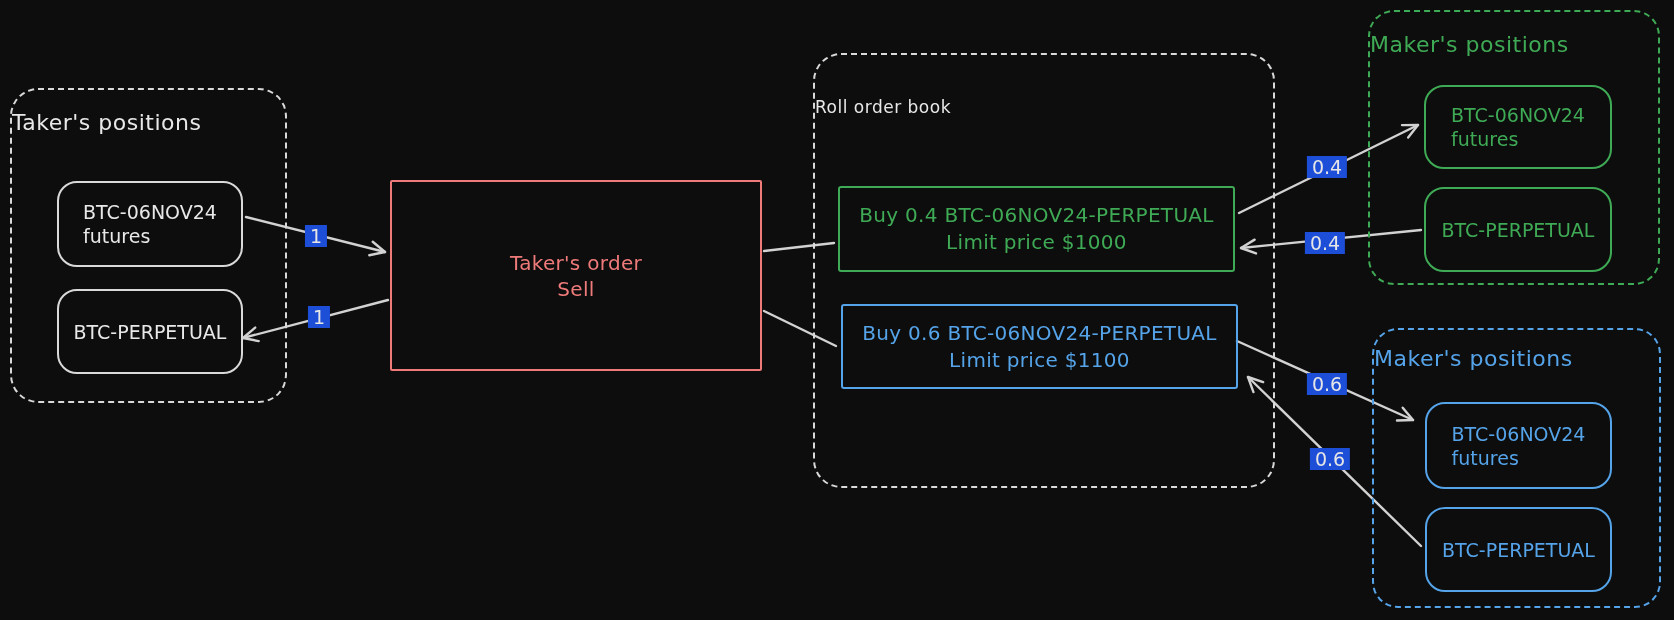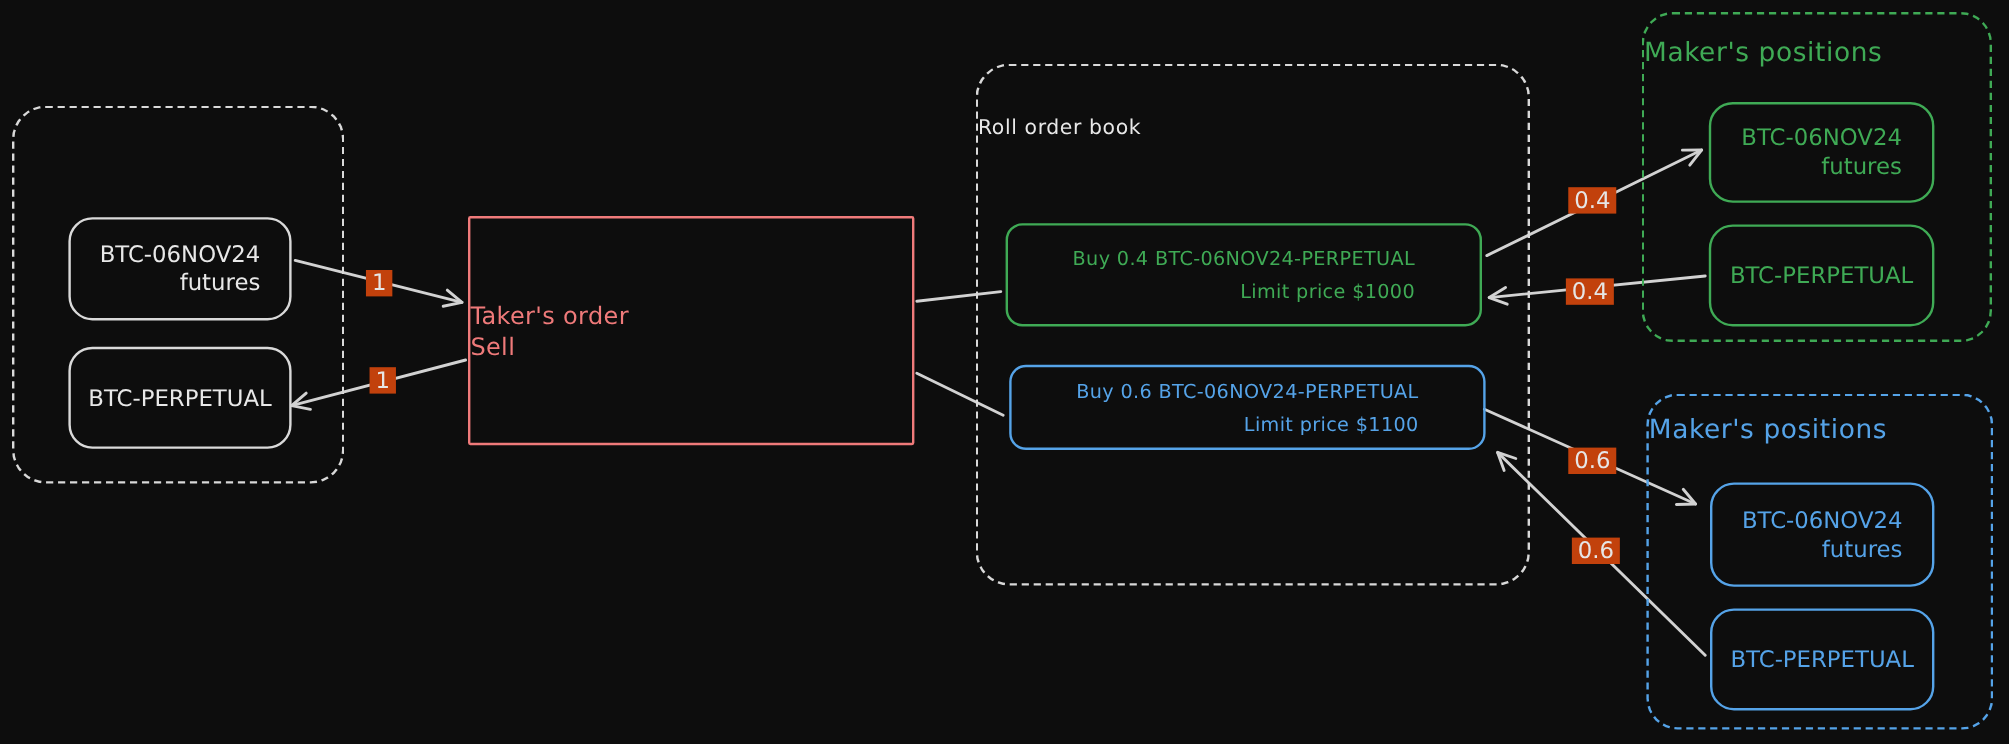--- a/index.html
+++ b/index.html
@@ -9,46 +9,46 @@
   }
   
   .group{position:absolute;border:2.5px dashed #d9d9d9;border-radius:28px;box-sizing:border-box;}
   .group-title{
     position:absolute;left:0;right:0;text-align:left;
     font-size:22px;letter-spacing:.5px;color:#e8e8e8;white-space:nowrap;
   }
   
   .node{
     position:absolute;border:2.5px solid #d9d9d9;border-radius:20px;box-sizing:border-box;
-    display:flex;align-items:center;justify-content:center;text-align:right;
+    display:flex;align-items:center;justify-content:center;text-align:left;
     font-size:19px;line-height:24px;color:#e8e8e8;white-space:pre-line;
   }
   
   .order-box{
-    position:absolute;border:2.5px solid;border-radius:14px;box-sizing:border-box;
-    display:flex;align-items:center;justify-content:center;text-align:right;
-    font-size:16px;line-height:27px;white-space:pre-line;letter-spacing:.3px;
+    position:absolute;border:2.5px solid;border-radius:3px;box-sizing:border-box;
+    display:flex;align-items:center;justify-content:center;text-align:center;
+    font-size:20px;line-height:27px;white-space:pre-line;letter-spacing:.3px;
   }
   .green{color:#3faa55;border-color:#3faa55;}
   .blue{color:#55a3e8;border-color:#55a3e8;}
   .green-border{border-color:#3faa55;}
   .blue-border{border-color:#55a3e8;}
   .green-text{color:#3faa55;}
   .blue-text{color:#55a3e8;}
   
   #taker-order{
     position:absolute;left:390px;top:180px;width:372px;height:191px;
     border:2.5px solid #ef7a7a;border-radius:2px;box-sizing:border-box;
-    display:flex;flex-direction:column;align-items:flex-start;justify-content:center;
+    display:flex;flex-direction:column;align-items:center;justify-content:center;
     color:#ef7a7a;font-size:20px;line-height:26px;text-align:center;letter-spacing:.3px;
   }
   
   .edge-label{
     position:absolute;transform:translate(-50%,-50%);
-    background:#c2410c;padding:0 5px;color:#e6e6e6;font-size:19px;white-space:nowrap;
+    background:#1d4ed8;padding:0 5px;color:#e6e6e6;font-size:19px;white-space:nowrap;
   }
   #arrow-layer{position:absolute;left:0;top:0;width:1674px;height:620px;pointer-events:none;}
 </style>
 </head>
 <body>
 
 <div id="canvas">
 
   <svg id="arrow-layer">
     <line class="conn" x1="246" y1="217" x2="385" y2="252" stroke="#d2d2d2" stroke-width="2.4" stroke-linecap="round"></line>
@@ -61,35 +61,36 @@
     <line class="conn" x1="1421" y1="546" x2="1248" y2="377" stroke="#d2d2d2" stroke-width="2.4" stroke-linecap="round"></line>
   <path d="M 369.32960448937035 255.23089841072687 L 385 252 L 372.7282762764537 241.73331617059574" fill="none" stroke="#d2d2d2" stroke-width="2.4" stroke-linecap="round" stroke-linejoin="round"></path>
       <path d="M 255.17224309808302 327.61556462964063 L 243 338 L 258.7007953128721 341.079777028178" fill="none" stroke="#d2d2d2" stroke-width="2.4" stroke-linecap="round" stroke-linejoin="round"></path>
       <path d="M 1408.1412236938472 137.6017669294922 L 1418 125 L 1402.0003832284199 125.11073916458872" fill="none" stroke="#d2d2d2" stroke-width="2.4" stroke-linecap="round" stroke-linejoin="round"></path>
       <path d="M 1254.6431626618835 239.641524506144 L 1241 248 L 1256.028144687164 253.49134475895124" fill="none" stroke="#d2d2d2" stroke-width="2.4" stroke-linecap="round" stroke-linejoin="round"></path>
       <path d="M 1397.0063126333032 420.4494045130629 L 1413 420 L 1402.7061338550664 407.75106862660294" fill="none" stroke="#d2d2d2" stroke-width="2.4" stroke-linecap="round" stroke-linejoin="round"></path>
       <path d="M 1263.1690262310995 382.08926745221896 L 1248 377 L 1253.4426577685963 392.04584581916015" fill="none" stroke="#d2d2d2" stroke-width="2.4" stroke-linecap="round" stroke-linejoin="round"></path>
     </svg>
 
   <div class="group" style="left:10px;top:88px;width:277px;height:315px;">
+    <div class="group-title" style="top:20px;">Taker's positions</div>
     <div class="node" style="left:45px;top:91px;width:186px;height:86px;">BTC-06NOV24
 futures</div>
     <div class="node" style="left:45px;top:199px;width:186px;height:85px;">BTC-PERPETUAL</div>
   </div>
 
   <div id="taker-order">
     <div>Taker's order</div>
     <div>Sell</div>
   </div>
 
   <div class="group" style="left:813px;top:53px;width:462px;height:435px;">
     <div class="group-title" style="top:42px;font-size:17px;">Roll order book</div>
     <div class="order-box green" style="left:23px;top:131px;width:397px;height:86px;">Buy 0.4 BTC-06NOV24-PERPETUAL
 Limit price $1000</div>
-    <div class="order-box blue" style="left:26px;top:249px;width:397px;height:71px;">Buy 0.6 BTC-06NOV24-PERPETUAL
+    <div class="order-box blue" style="left:26px;top:249px;width:397px;height:85px;">Buy 0.6 BTC-06NOV24-PERPETUAL
 Limit price $1100</div>
   </div>
 
   <div class="group green-border" style="left:1368px;top:10px;width:292px;height:275px;border-radius:26px;">
     <div class="group-title green-text" style="top:20px;">Maker's positions</div>
     <div class="node green" style="left:54px;top:73px;width:188px;height:84px;">BTC-06NOV24
 futures</div>
     <div class="node green" style="left:54px;top:175px;width:188px;height:85px;">BTC-PERPETUAL</div>
   </div>
 

